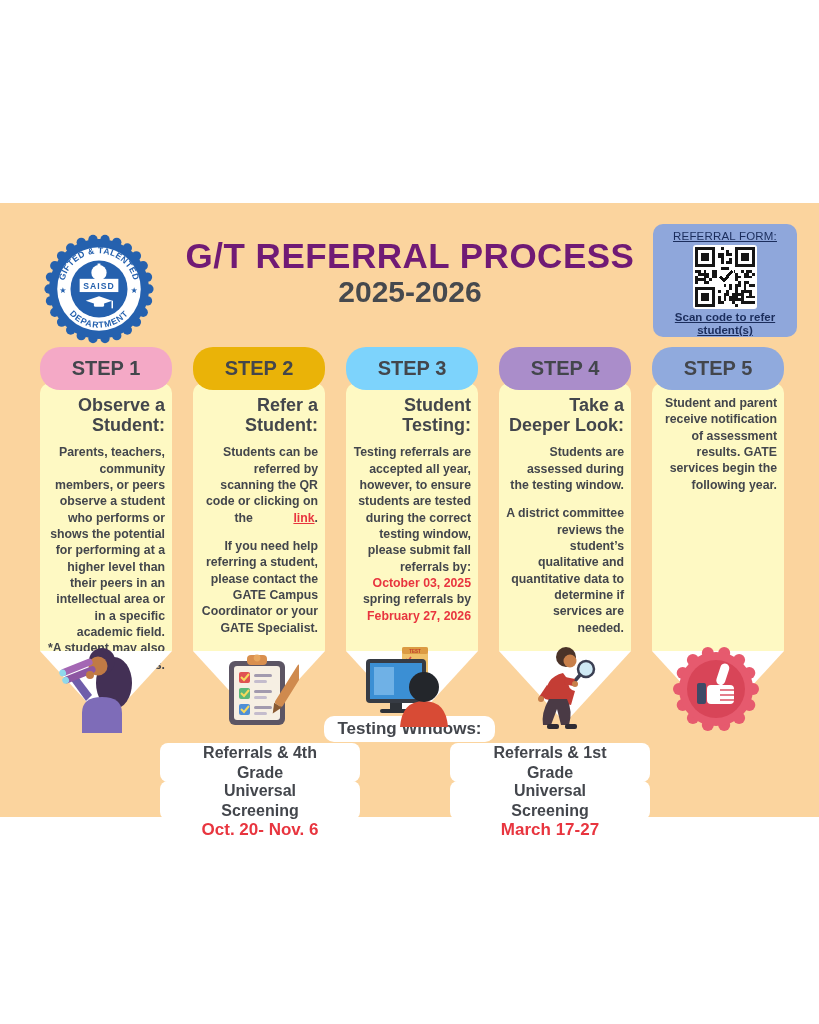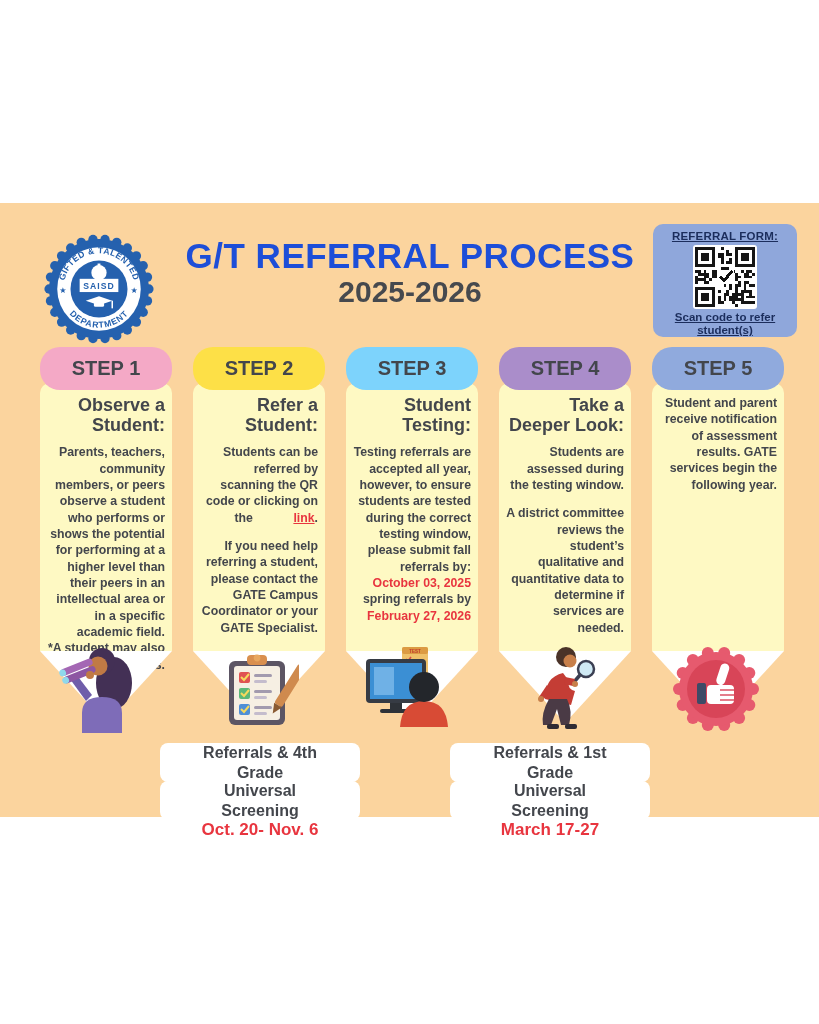--- a/index.html
+++ b/index.html
@@ -3,27 +3,27 @@
 <meta charset="utf-8">
 <style>
   html,body{margin:0;padding:0;background:#fff;}
   .canvas{position:relative;width:819px;height:1024px;background:#ffffff;overflow:hidden;
           font-family:"Liberation Sans",sans-serif;color:#43464c;}
   .band{position:absolute;left:0;top:203px;width:819px;height:614px;background:#fbd49e;}
 
   
   .logo{position:absolute;left:44px;top:234px;width:110px;height:110px;}
   .title-block{position:absolute;left:150px;top:238px;width:520px;text-align:center;}
-  .page-title{font-size:35px;font-weight:800;letter-spacing:.5px;color:#1d4ed8;line-height:1.0;}
+  .page-title{font-size:35px;font-weight:800;letter-spacing:.5px;color:#701a75;line-height:1.0;}
   .page-subtitle{font-size:30px;font-weight:700;color:#46494e;line-height:1.05;margin-top:3px;}
 
   
   .qr-card{position:absolute;left:653px;top:224px;width:144px;height:113px;background:#8fa7db;
            border-radius:10px;text-align:center;color:#1b2d5c;}
-  .qr-title{font-size:11.5px;font-weight:700;text-decoration:underline;margin-top:6px;letter-spacing:.2px;}
+  .qr-title{font-size:11.5px;font-weight:400;text-decoration:underline;margin-top:6px;letter-spacing:.2px;}
   .qr-box{width:64px;height:64px;background:#fff;border-radius:3px;margin:3px auto 2px auto;
           display:flex;align-items:center;justify-content:center;}
   .qr-caption{font-size:11.5px;font-weight:800;text-decoration:underline;line-height:1.1;}
 
   
   .step-card{position:absolute;top:347px;width:132px;height:382px;}
   .step-header{position:relative;z-index:2;height:43px;border-radius:20px;display:flex;
                align-items:center;justify-content:center;font-size:20px;font-weight:800;color:#43464c;}
   .step-body{position:absolute;z-index:1;left:0;right:0;top:36px;height:268px;background:#fef9c3;
              border-radius:10px 10px 0 0;padding:12px 7px 0 7px;text-align:right;box-sizing:border-box;}
@@ -290,21 +290,21 @@
           <rect x="8" y="24" width="34" height="7" rx="3.5" fill="#8d56a2"></rect>
           <circle cx="10" cy="19.5" r="3.4" fill="#8fd8ec"></circle>
           <circle cx="10" cy="27.5" r="3.4" fill="#8fd8ec"></circle>
         </g>
         <circle cx="38" cy="30" r="4" fill="#c07a45"></circle>
       </svg>
     </div>
   </div>
 
   <div class="step-card" style="left:193px">
-    <div class="step-header" style="background-color: #fde047;">
+    <div class="step-header" style="background-color: #eab308;">
       <span>STEP 2</span>
     </div>
     <div class="step-body">
       <div class="step-title">
         <span>Refer a</span><br><span>Student:</span>
       </div>
       <div class="step-text">
         <span>Students can be referred by scanning the QR code or clicking on the </span><span class="link">link</span><span>.</span>
         <div class="gap">If you need help referring a student, please contact the GATE Campus Coordinator or your GATE Specialist.</div>
       </div>
@@ -450,20 +450,23 @@
         </g>
         <g stroke="#d84558" stroke-width="1.4">
           <line x1="50" y1="47" x2="64" y2="47"></line>
             <line x1="50" y1="52" x2="64" y2="52"></line>
             <line x1="50" y1="57" x2="64" y2="57"></line>
         </g>
       </svg>
     </div>
   </div>
 
+  <div class="tw-title-row">
+    <span class="pill tw-title">Testing Windows:</span>
+  </div>
 
   <div class="tw-block left">
     <span class="tw-line">Referrals &amp; 4th Grade</span><br>
     <span class="tw-line">Universal Screening</span><br>
     <span class="tw-line tw-dates">Oct. 20- Nov. 6</span>
   </div>
 
   <div class="tw-block right">
     <span class="tw-line">Referrals &amp; 1st Grade</span><br>
     <span class="tw-line">Universal Screening</span><br>

